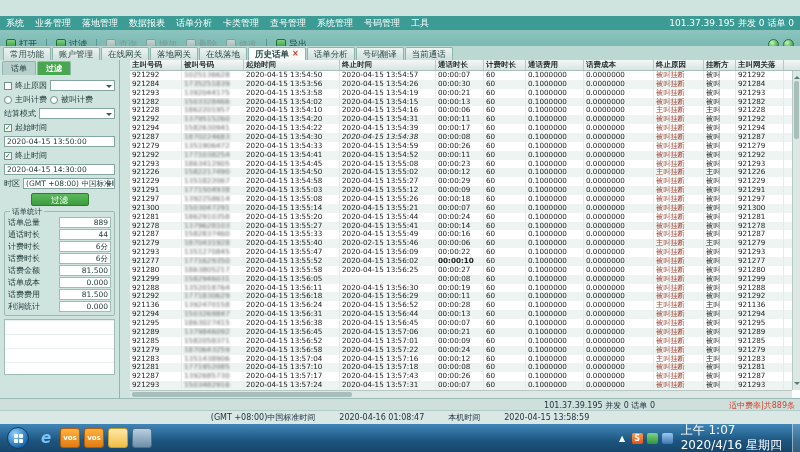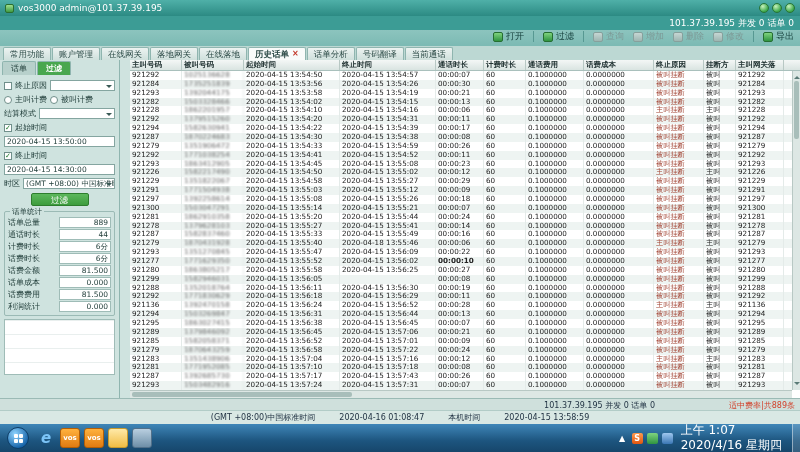--- a/index.html
+++ b/index.html
@@ -18,22 +18,22 @@
 
   
   .menubar { position:absolute; top:16px; left:0; right:0; height:14px;
     background:#3c9c95; display:flex; align-items:center; gap:11px;
     padding:0 6px; color:#fff; font-size:9px; }
   .menu-item { white-space:nowrap; cursor:default; }
   .menu-right { margin-left:auto; font-size:9px; color:#fff; white-space:nowrap; }
 
   
   .toolbar { position:absolute; top:30px; left:0; right:0; height:28px;
-    background:linear-gradient(#8cc4be,#6fb2ab); display:flex; align-items:flex-end;
-    gap:9px; padding:0 6px; font-size:9px; color:#16403d;flex-direction:column; }
+    background:linear-gradient(#8cc4be,#6fb2ab); display:flex; align-items:center;
+    gap:9px; padding:0 6px; font-size:9px; color:#16403d; }
   .tool-btn { display:flex; align-items:center; gap:3px; white-space:nowrap; }
   .tool-btn.disabled { color:#7d9996; }
   .tool-icon { width:10px; height:10px; border-radius:2px; }
   .tool-icon.on  { background:linear-gradient(#7fd37f,#2f9440); border:1px solid #256e31; }
   .tool-icon.off { background:linear-gradient(#c6d6d3,#9db6b2); border:1px solid #87a09c; }
   .tool-sep { width:1px; height:11px; background:#579892; }
   .tool-right { margin-left:auto; display:flex; gap:4px; }
   .round-btn { width:11px; height:11px; border-radius:50%;
     background:radial-gradient(circle at 35% 30%, #c8f2bd, #3ca84a 70%); border:1px solid #287436; }
 
@@ -129,31 +129,34 @@
   .tray-icon.shield { background:linear-gradient(#7fd37f,#2f9440); }
   .tray-icon.net { background:linear-gradient(#9fc8ef,#3a76b4); }
   .clock { color:#fff; font-size:12px; text-align:left; line-height:1.25; margin:0 6px 0 4px; white-space:nowrap; }
   .show-desktop { width:8px; height:28px; background:rgba(255,255,255,.14); border-left:1px solid rgba(255,255,255,.45); flex:none; }
 </style>
 </head>
 <body>
 
 <div class="screen">
 
-  <div class="titlebar">
-    <span class="app-icon"></span>
-    <span>vos3000 admin@101.37.39.195</span>
-    <span class="win-btns">
-      <span class="win-btn"></span>
-      <span class="win-btn"></span>
-      <span class="win-btn"></span>
-    </span>
-  </div>
 
   <div class="menubar">
+    <span style="display:flex;gap:11px;">
+        <span class="menu-item">系统</span>
+        <span class="menu-item">业务管理</span>
+        <span class="menu-item">落地管理</span>
+        <span class="menu-item">数据报表</span>
+        <span class="menu-item">话单分析</span>
+        <span class="menu-item">卡类管理</span>
+        <span class="menu-item">查号管理</span>
+        <span class="menu-item">系统管理</span>
+        <span class="menu-item">号码管理</span>
+        <span class="menu-item">工具</span>
+      </span>
     <span class="menu-right">101.37.39.195 并发 0 话单 0</span>
   </div>
 
   <div class="toolbar">
     <span style="display:flex;gap:9px;align-items:center;">
         <span class="tool-btn">
           <span class="tool-icon on"></span>
           <span>打开</span>
         </span>
         <span class="tool-sep"></span>
@@ -405,21 +408,21 @@
           <div class="td" style="width: 58px;">0.1000000</div>
           <div class="td" style="width: 70px;">0.0000000</div>
           <div class="td reason" style="width: 50px;">被叫挂断</div>
           <div class="td" style="width: 32px;">被叫</div>
           <div class="td" style="width: 48px;">921294</div>
         </div>
         <div class="tr">
           <div class="td" style="width: 52px;">921287</div>
           <div class="td blur" style="width: 62px;">1870224683</div>
           <div class="td" style="width: 96px;">2020-04-15 13:54:30</div>
-          <div class="td" style="width: 96px;">2020-04-15 13:54:38</div>
+          <div class="td" style="width: 96px; font-style: italic;">2020-04-15 13:54:38</div>
           <div class="td" style="width: 48px;">00:00:08</div>
           <div class="td" style="width: 42px;">60</div>
           <div class="td" style="width: 58px;">0.1000000</div>
           <div class="td" style="width: 70px;">0.0000000</div>
           <div class="td reason" style="width: 50px;">被叫挂断</div>
           <div class="td" style="width: 32px;">被叫</div>
           <div class="td" style="width: 48px;">921287</div>
         </div>
         <div class="tr">
           <div class="td" style="width: 52px;">921279</div>
@@ -561,21 +564,21 @@
           <div class="td" style="width: 58px;">0.1000000</div>
           <div class="td" style="width: 70px;">0.0000000</div>
           <div class="td reason" style="width: 50px;">被叫挂断</div>
           <div class="td" style="width: 32px;">被叫</div>
           <div class="td" style="width: 48px;">921287</div>
         </div>
         <div class="tr">
           <div class="td" style="width: 52px;">921279</div>
           <div class="td blur" style="width: 62px;">1870431928</div>
           <div class="td" style="width: 96px;">2020-04-15 13:55:40</div>
-          <div class="td" style="width: 96px;">2020-04-18 13:55:46</div>
+          <div class="td" style="width: 96px;">2020-02-15 13:55:46</div>
           <div class="td" style="width: 48px;">00:00:06</div>
           <div class="td" style="width: 42px;">60</div>
           <div class="td" style="width: 58px;">0.1000000</div>
           <div class="td" style="width: 70px;">0.0000000</div>
           <div class="td reason" style="width: 50px;">主叫挂断</div>
           <div class="td" style="width: 32px;">主叫</div>
           <div class="td" style="width: 48px;">921279</div>
         </div>
         <div class="tr">
           <div class="td" style="width: 52px;">921293</div>

